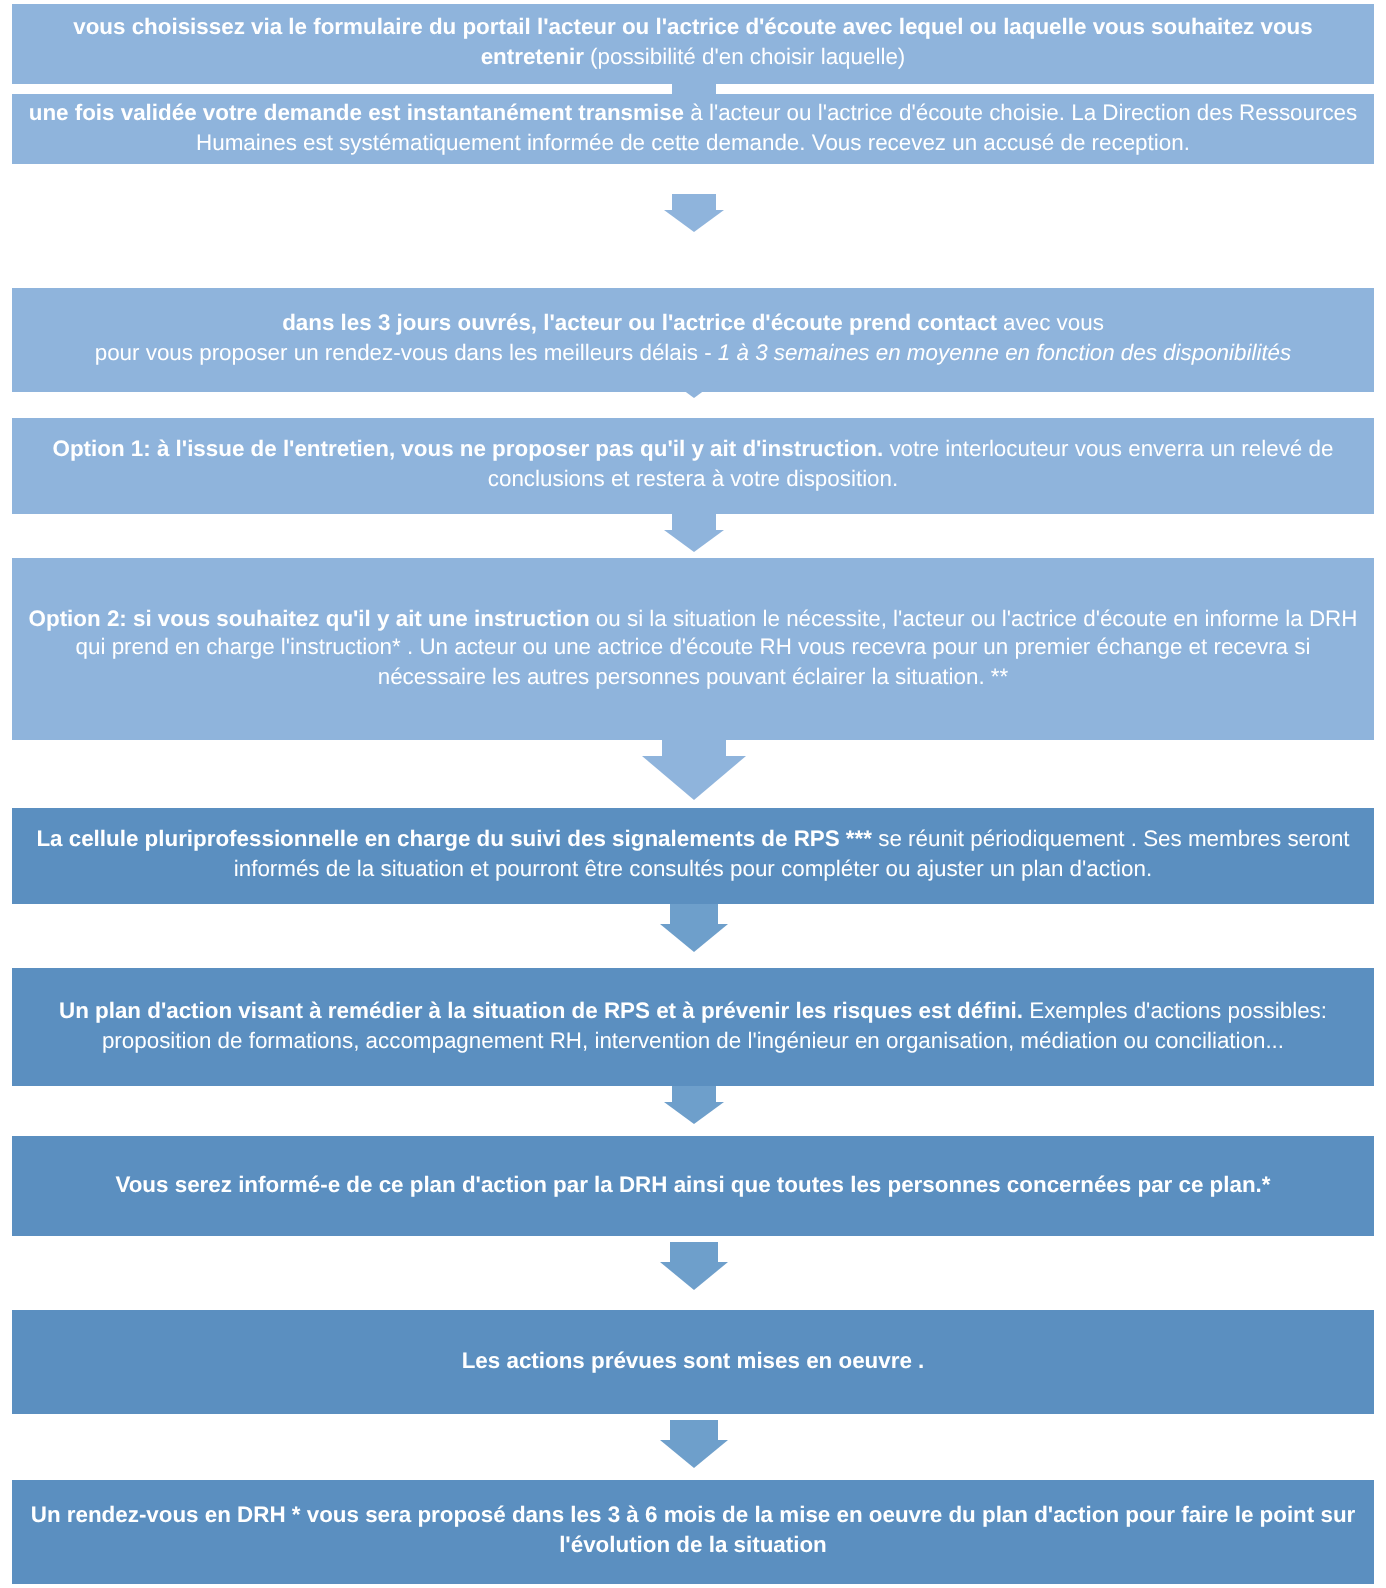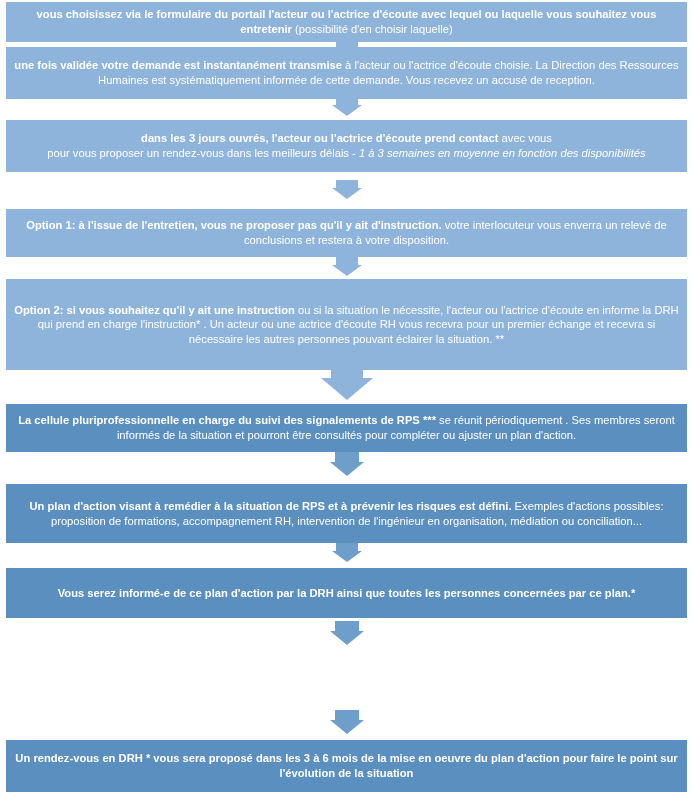--- a/index.html
+++ b/index.html
@@ -86,29 +86,29 @@
 <div id="flow">
 
   <div class="node light" style="top:2px; height:40px;">
     <span class="line"><span class="b">vous choisissez via le formulaire du portail l'acteur ou l'actrice d'écoute avec lequel ou laquelle vous souhaitez vous entretenir</span><span> (possibilité d'en choisir laquelle)</span></span>
   </div>
   <div class="arrow sm" style="top:42px;">
     <div class="stem"></div>
     <div class="head"></div>
   </div>
 
-  <div class="node light" style="top:47px; height:52px;">
+  <div class="node light" style="top:47px; height:35px;">
     <span class="line"><span class="b">une fois validée votre demande est  instantanément transmise</span><span> à l'acteur ou l'actrice d'écoute choisie. La Direction des Ressources Humaines est systématiquement informée de cette demande. Vous recevez un accusé de reception.</span></span>
   </div>
   <div class="arrow sm" style="top:97px;">
     <div class="stem"></div>
     <div class="head"></div>
   </div>
 
-  <div class="node light" style="top:120px; height:52px;">
+  <div class="node light" style="top:144px; height:52px;">
     <span class="line"><span class="b">dans les 3 jours ouvrés, l'acteur ou l'actrice d'écoute prend  contact</span><span> avec vous</span></span>
     <span class="line"><span>pour vous proposer un rendez-vous dans les meilleurs délais - </span><span class="i">1 à 3 semaines en moyenne en fonction des disponibilités</span></span>
   </div>
   <div class="arrow sm" style="top:180px;">
     <div class="stem"></div>
     <div class="head"></div>
   </div>
 
   <div class="node light" style="top:209px; height:48px;">
     <span class="line"><span class="b">Option  1: à l'issue de l'entretien, vous ne proposer pas qu'il y ait d'instruction.</span><span> votre interlocuteur vous enverra un relevé de conclusions et restera à votre disposition.</span></span>
@@ -143,20 +143,23 @@
   </div>
 
   <div class="node dark" style="top:568px; height:50px;">
     <span class="line"><span class="b">Vous serez informé-e de ce plan d'action par la DRH  ainsi que toutes les personnes concernées par ce plan.*</span></span>
   </div>
   <div class="arrow md dark" style="top:621px;">
     <div class="stem"></div>
     <div class="head"></div>
   </div>
 
+  <div class="node dark" style="top:655px; height:52px;">
+    <span class="line"><span class="b">Les actions prévues sont mises en oeuvre .</span></span>
+  </div>
   <div class="arrow md dark" style="top:710px;">
     <div class="stem"></div>
     <div class="head"></div>
   </div>
 
   <div class="node dark" style="top:740px; height:52px;">
     <span class="line"><span class="b">Un rendez-vous en DRH * vous sera proposé dans les 3 à 6 mois de la mise en oeuvre du plan d'action pour faire le point sur l'évolution  de la situation</span></span>
   </div>
 
 </div>

